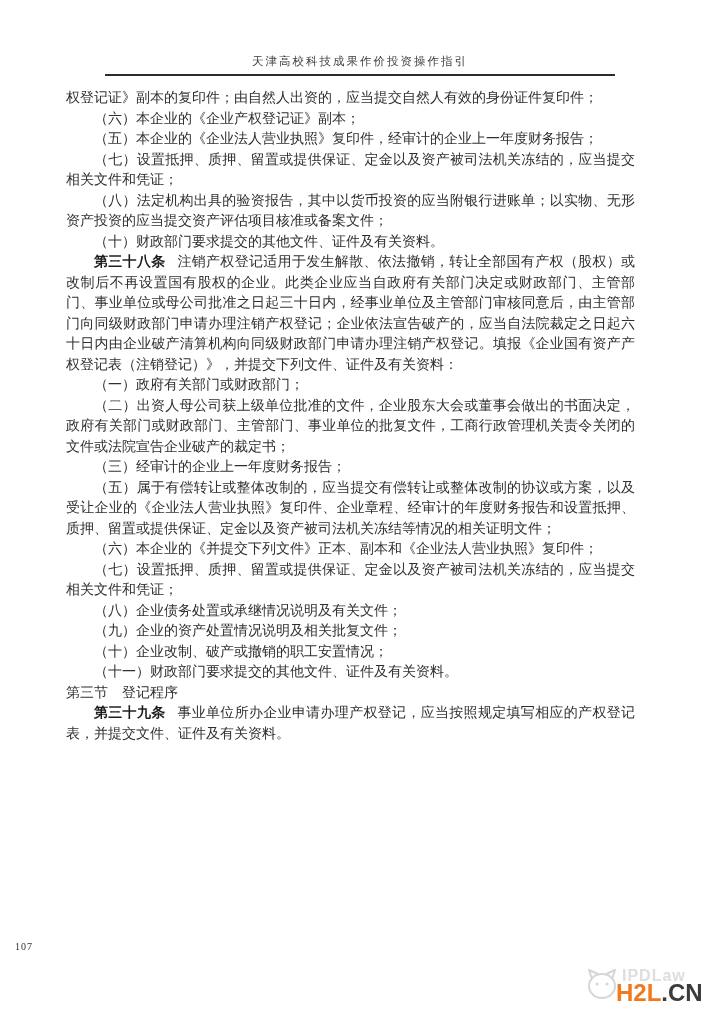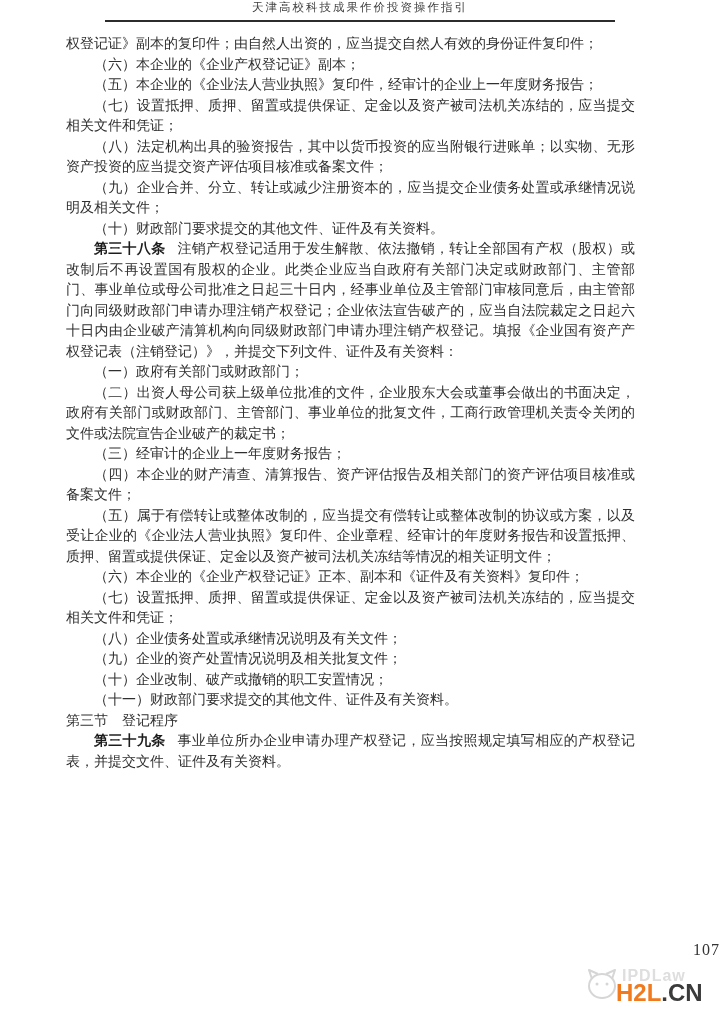--- a/index.html
+++ b/index.html
@@ -6,20 +6,21 @@
   .page {
     position: relative;
     width: 720px;
     height: 1018px;
     background: #ffffff;
     overflow: hidden;
     font-family: "Liberation Serif", "DejaVu Serif", serif;
     color: #2f2f2f;
   }
   .header-title {
+    padding-top: 54px;
     text-align: center;
     font-size: 11.5px;
     color: #3e3e3e;
     letter-spacing: 2px;
   }
   .header-rule {
     height: 0;
     border-top: 2px solid #2c2c2c;
     margin: 5px 105px 0 105px;
   }
@@ -30,24 +31,25 @@
     text-align: justify;
   }
   .para { margin: 0; text-indent: 2em; }
   .para.continuation { text-indent: 0; }
   .para.section-heading { text-align: left; text-indent: 0; }
   .article-label { font-weight: bold; margin-right: 0.85em; color: #1c1c1c; }
   .page-number {
     position: absolute;
     left: 0; right: 0;
     top: 941px;
-    text-align: right;
-    font-size: 16px;
+    text-align: left;
+    font-size: 10px;
     color: #333333;
     letter-spacing: 1px;
+    padding-left: 15px;
   }
   .watermark {
     position: absolute;
     right: 5px;
     bottom: 10px;
     width: 130px;
     height: 42px;
     font-family: "Liberation Sans", "DejaVu Sans", sans-serif;
   }
   .wm-logo { position: absolute; left: 0; top: 2px; opacity: 0.8; }
@@ -75,29 +77,27 @@
   <div class="header-title">天津高校科技成果作价投资操作指引</div>
 
   <div class="header-rule"></div>
 
   <div class="doc-body" id="doc-body">
       <p class="para continuation">权登记证》副本的复印件；由自然人出资的，应当提交自然人有效的身份证件复印件；</p>
       <p class="para item">（六）本企业的《企业产权登记证》副本；</p>
       <p class="para item">（五）本企业的《企业法人营业执照》复印件，经审计的企业上一年度财务报告；</p>
       <p class="para item">（七）设置抵押、质押、留置或提供保证、定金以及资产被司法机关冻结的，应当提交相关文件和凭证；</p>
       <p class="para item">（八）法定机构出具的验资报告，其中以货币投资的应当附银行进账单；以实物、无形资产投资的应当提交资产评估项目核准或备案文件；</p>
-      <p class="para item">（九）企业合并、分立、转让或减少注册资本的，应当提交企业债务处置或承继情况说明及相关文件；</p>
       <p class="para item">（十）财政部门要求提交的其他文件、证件及有关资料。</p>
       <p class="para article"><b class="article-label">第三十八条</b>注销产权登记适用于发生解散、依法撤销，转让全部国有产权（股权）或改制后不再设置国有股权的企业。此类企业应当自政府有关部门决定或财政部门、主管部门、事业单位或母公司批准之日起三十日内，经事业单位及主管部门审核同意后，由主管部门向同级财政部门申请办理注销产权登记；企业依法宣告破产的，应当自法院裁定之日起六十日内由企业破产清算机构向同级财政部门申请办理注销产权登记。填报《企业国有资产产权登记表（注销登记）》，并提交下列文件、证件及有关资料：</p>
       <p class="para item">（一）政府有关部门或财政部门；</p>
       <p class="para item">（二）出资人母公司获上级单位批准的文件，企业股东大会或董事会做出的书面决定，政府有关部门或财政部门、主管部门、事业单位的批复文件，工商行政管理机关责令关闭的文件或法院宣告企业破产的裁定书；</p>
       <p class="para item">（三）经审计的企业上一年度财务报告；</p>
-      <p class="para item">（四）本企业的财产清查、清算报告、资产评估报告及相关部门的资产评估项目核准或备案文件；</p>
       <p class="para item">（五）属于有偿转让或整体改制的，应当提交有偿转让或整体改制的协议或方案，以及受让企业的《企业法人营业执照》复印件、企业章程、经审计的年度财务报告和设置抵押、质押、留置或提供保证、定金以及资产被司法机关冻结等情况的相关证明文件；</p>
-      <p class="para item">（六）本企业的《企业产权登记证》正本、副本和《证件及有关资料》复印件；</p>
+      <p class="para item">（六）本企业的《并提交下列文件》正本、副本和《企业法人营业执照》复印件；</p>
       <p class="para item">（七）设置抵押、质押、留置或提供保证、定金以及资产被司法机关冻结的，应当提交相关文件和凭证；</p>
       <p class="para item">（八）企业债务处置或承继情况说明及有关文件；</p>
       <p class="para item">（九）企业的资产处置情况说明及相关批复文件；</p>
       <p class="para item">（十）企业改制、破产或撤销的职工安置情况；</p>
       <p class="para item">（十一）财政部门要求提交的其他文件、证件及有关资料。</p>
       <p class="para section-heading">第三节　登记程序</p>
       <p class="para article"><b class="article-label">第三十九条</b>事业单位所办企业申请办理产权登记，应当按照规定填写相应的产权登记表，并提交文件、证件及有关资料。</p>
     </div>
 
   <div class="page-number">107</div>

